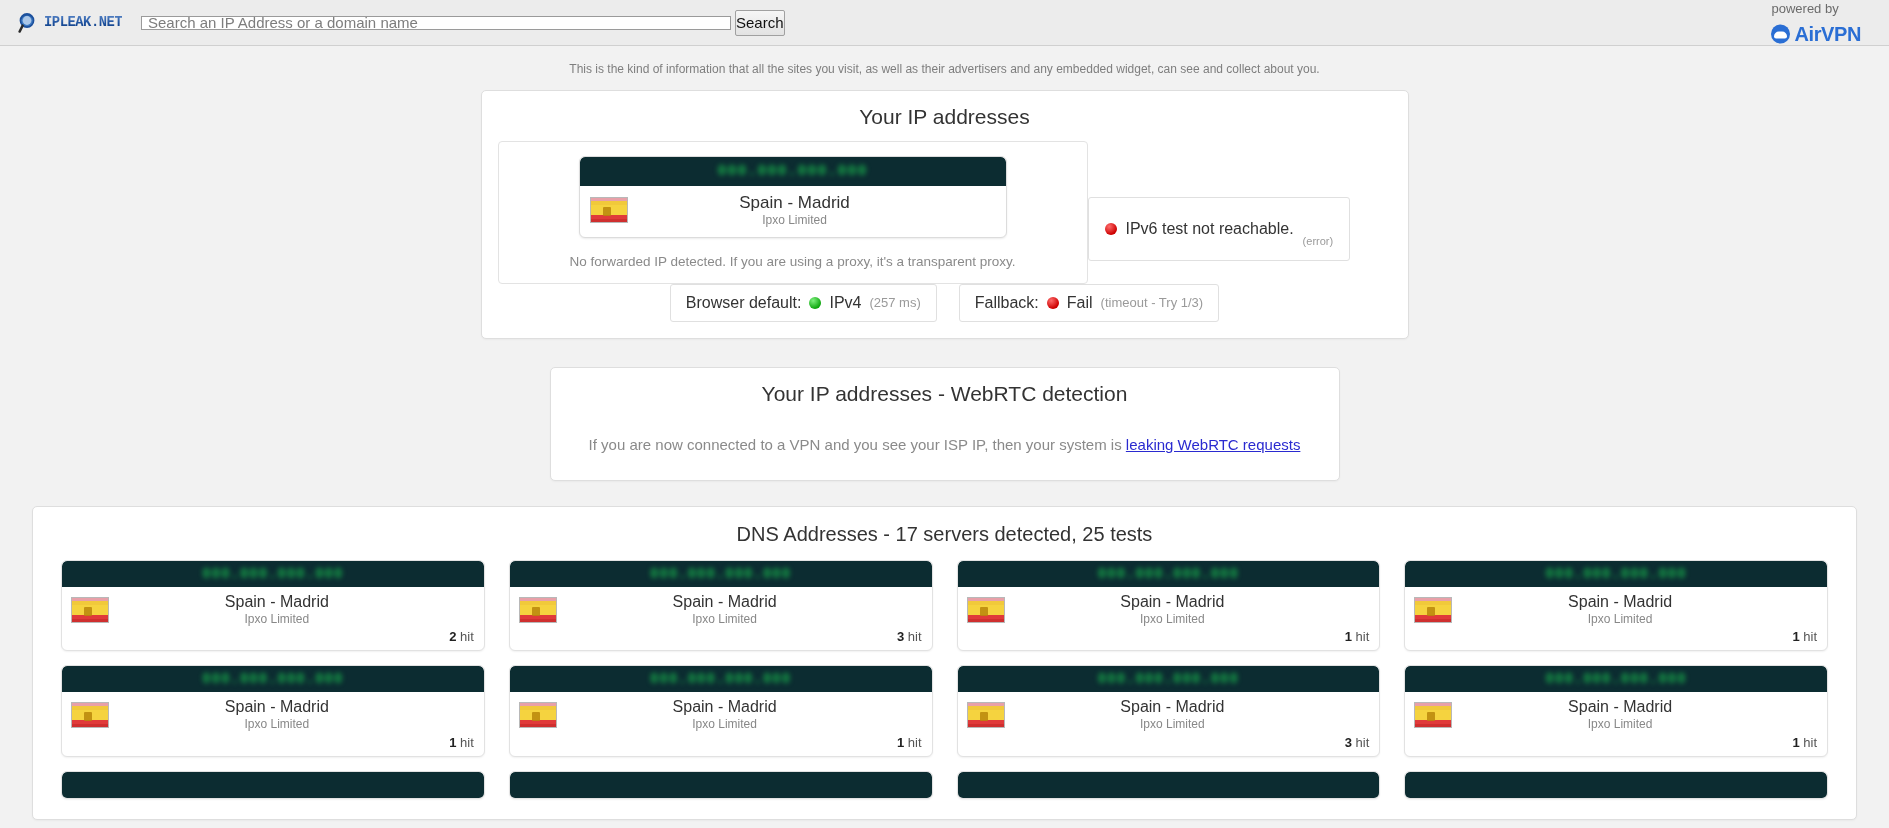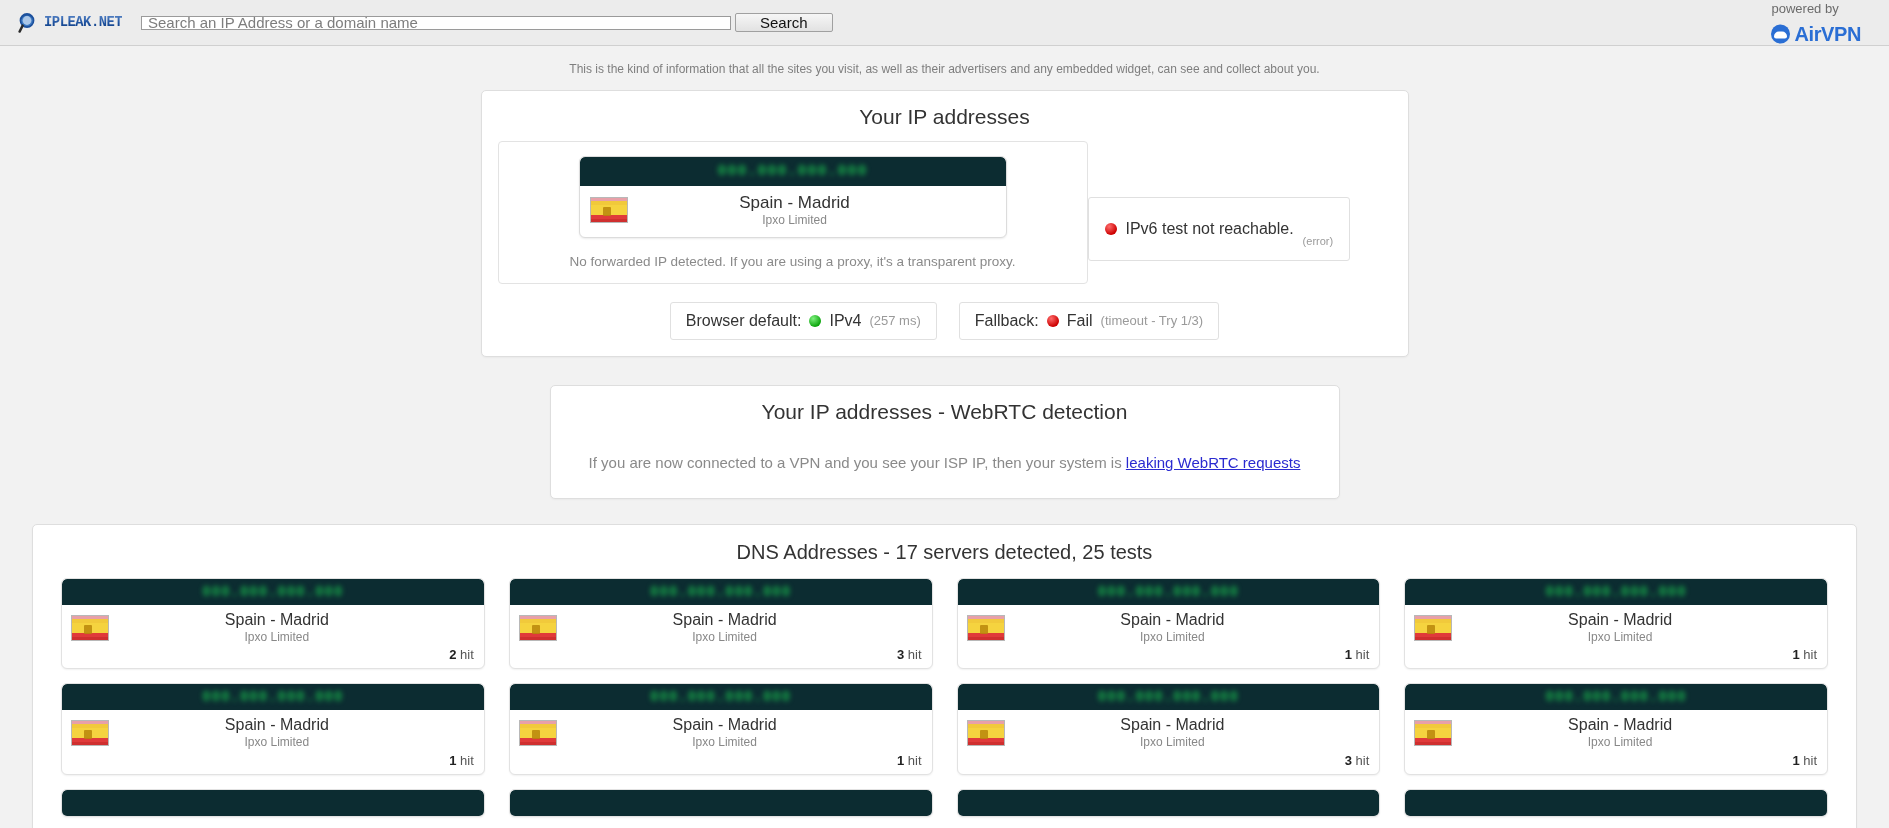--- a/index.html
+++ b/index.html
@@ -53,24 +53,24 @@
     font-family: "Liberation Sans", sans-serif;
     padding: 2px 6px;
     border: 1px solid #9a9a9a;
     background: #fff;
     color: #222;
     outline: none;
   }
   .search-input::placeholder { color: #7d7d7d; }
   .search-btn {
     margin-left: 4px;
-    height: 19px;
+    height: 26px;
     font-size: 15px;
     font-family: "Liberation Sans", sans-serif;
-    padding: 0 24px;
+    padding: 0 0;
     border: 1px solid #a0a0a0;
     border-radius: 2px;
     background: linear-gradient(180deg,#f6f6f6,#e2e2e2);
     color: #111;
     cursor: pointer;
   }
   .powered {
     position: absolute;
     right: 28px;
     top: 50%;
@@ -232,21 +232,20 @@
   .dot { width: 12px; height: 12px; border-radius: 50%; flex:0 0 auto; }
   .dot-red   { background: radial-gradient(circle at 35% 30%, #ff6b6b, #cc0000 70%); }
   .dot-green { background: radial-gradient(circle at 35% 30%, #7ef07e, #0ea60e 70%); }
   .ipv6-text { font-size: 16px; color: #333; }
   .ipv6-sub  { font-size: 11px; color: #9a9a9a; margin-top: 24px; }
 
   .status-row {
     display: flex;
     justify-content: center;
     gap: 22px;
-    margin-top: 18px;
   }
   .status-box {
     border: 1px solid #e0e0e0;
     border-radius: 3px;
     padding: 9px 15px;
     display: flex;
     align-items: center;
     gap: 8px;
     background: #fff;
     white-space: nowrap;

